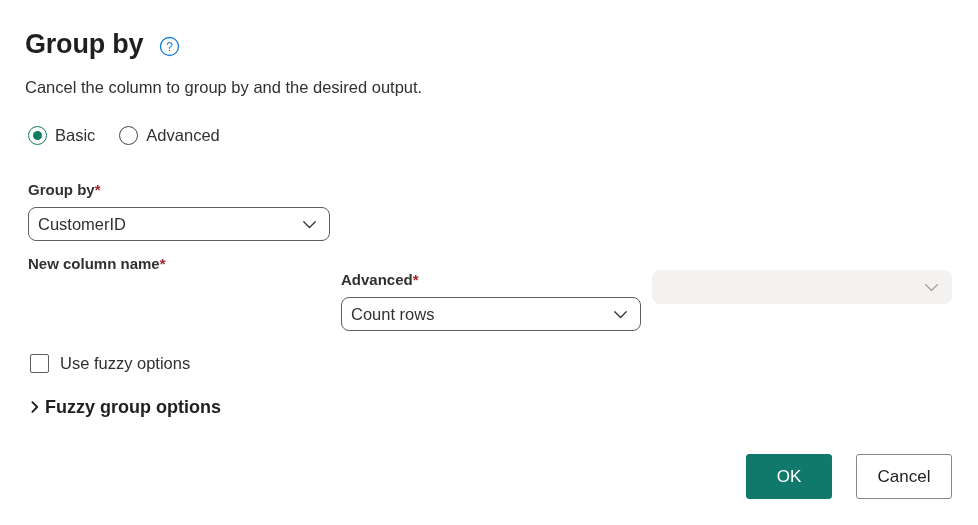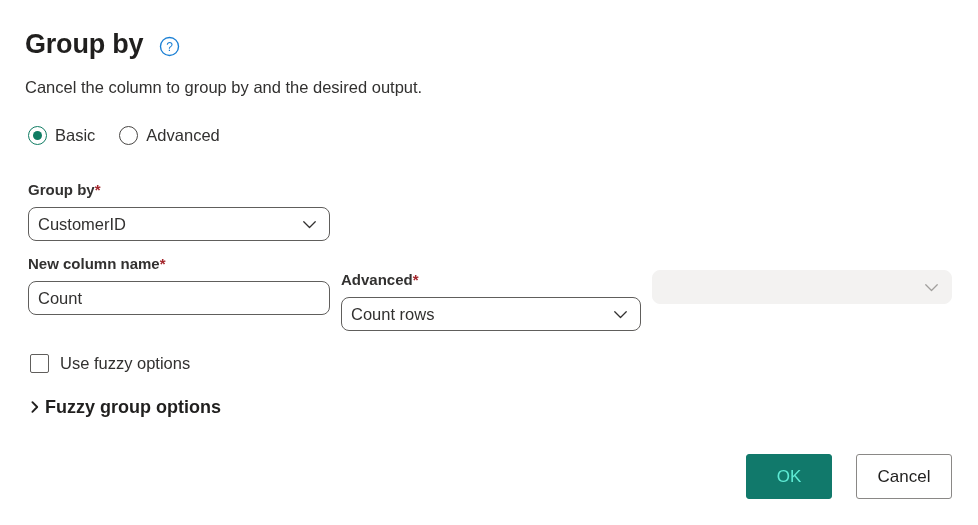--- a/index.html
+++ b/index.html
@@ -207,21 +207,21 @@
     border-radius: 3px;
     font-size: 17px;
     display: flex;
     align-items: center;
     justify-content: center;
     cursor: pointer;
     padding: 0 18px;
   }
   .btn-primary {
     background: #11796b;
-    color: #5eead4;
+    color: #ffffff;
     border: 1px solid #11796b;
     width: 86px;
   }
   .btn-secondary {
     background: #ffffff;
     color: #201f1e;
     border: 1px solid #8a8886;
     width: 96px;
   }
 </style>
@@ -264,23 +264,20 @@
       <svg class="chev" viewBox="0 0 16 16">
         <path d="M2.6 5.4 L8 10.8 L13.4 5.4" fill="none" stroke="#323130" stroke-width="1.2" stroke-linecap="round" stroke-linejoin="round"></path>
       </svg>
     </div>
   </div>
 
   <div class="newcol-block">
     <div class="field-label">
       <span>New column name</span><span class="req">*</span>
     </div>
-    <div class="control text-input">
-      <span class="value">Count</span>
-    </div>
   </div>
 
   <div class="operation-block">
     <div class="field-label">
       <span>Advanced</span><span class="req">*</span>
     </div>
     <div class="control">
       <span class="value">Count rows</span>
       <svg class="chev" viewBox="0 0 16 16">
         <path d="M2.6 5.4 L8 10.8 L13.4 5.4" fill="none" stroke="#323130" stroke-width="1.2" stroke-linecap="round" stroke-linejoin="round"></path>

